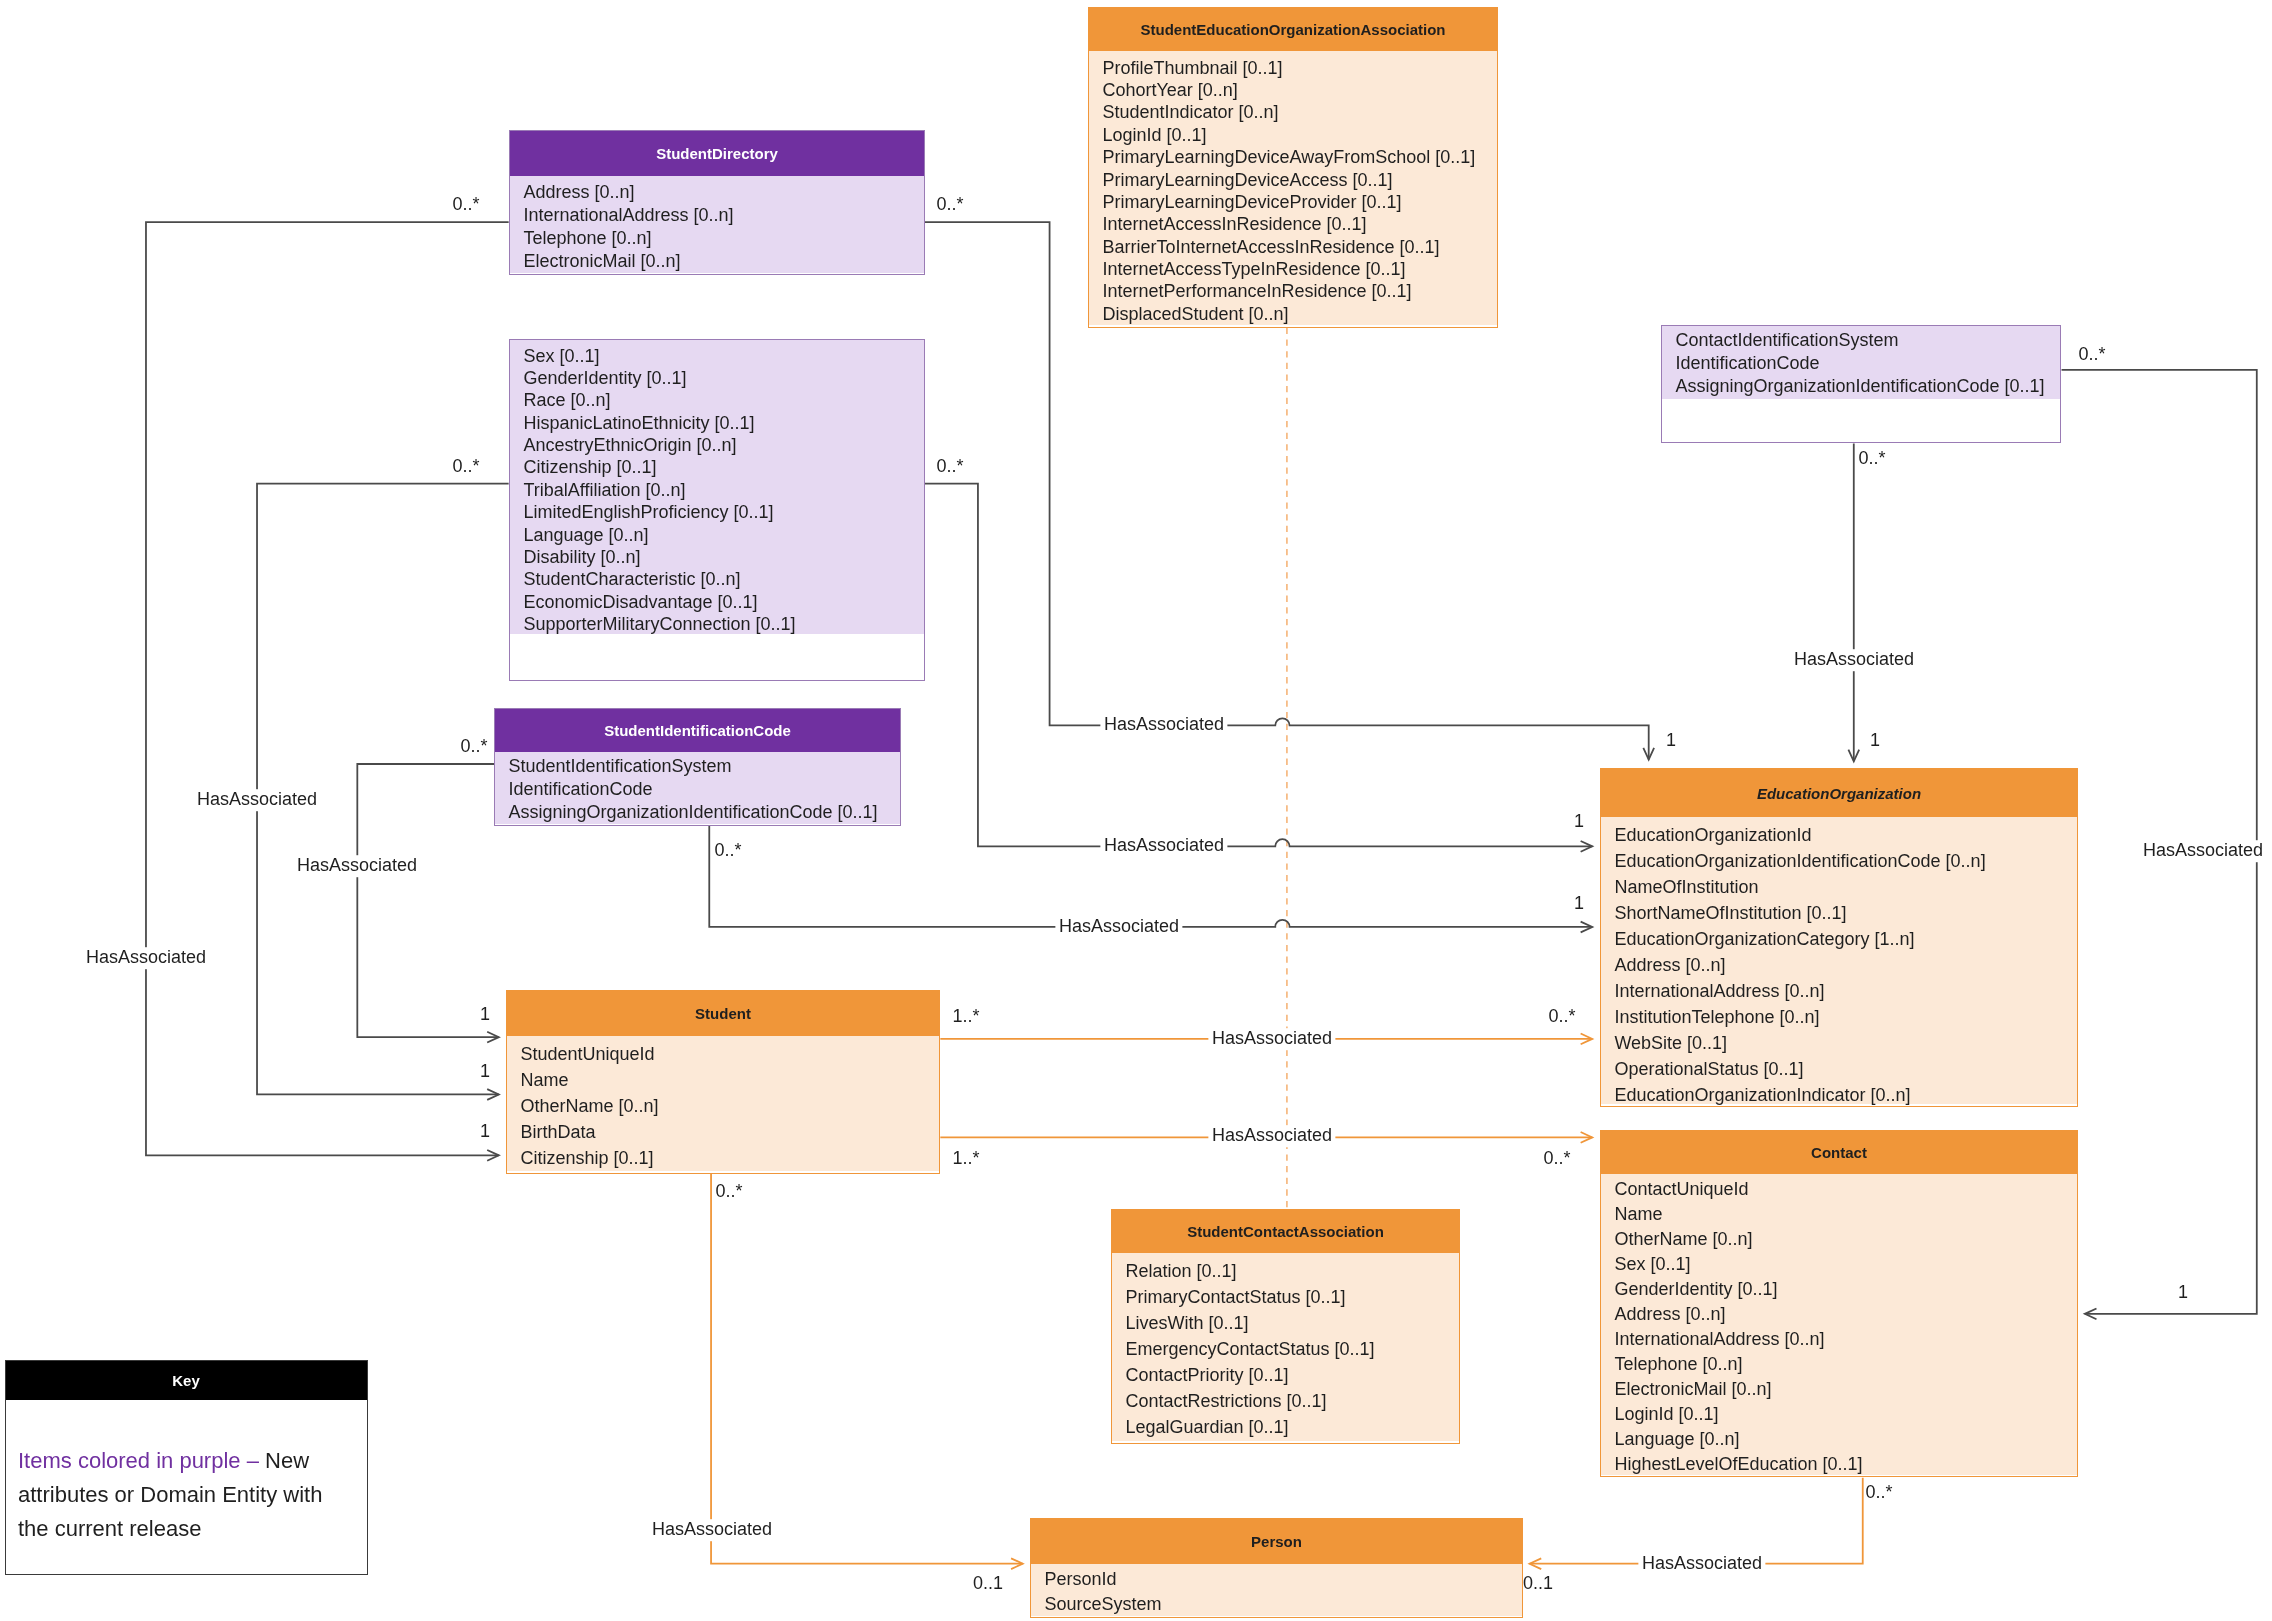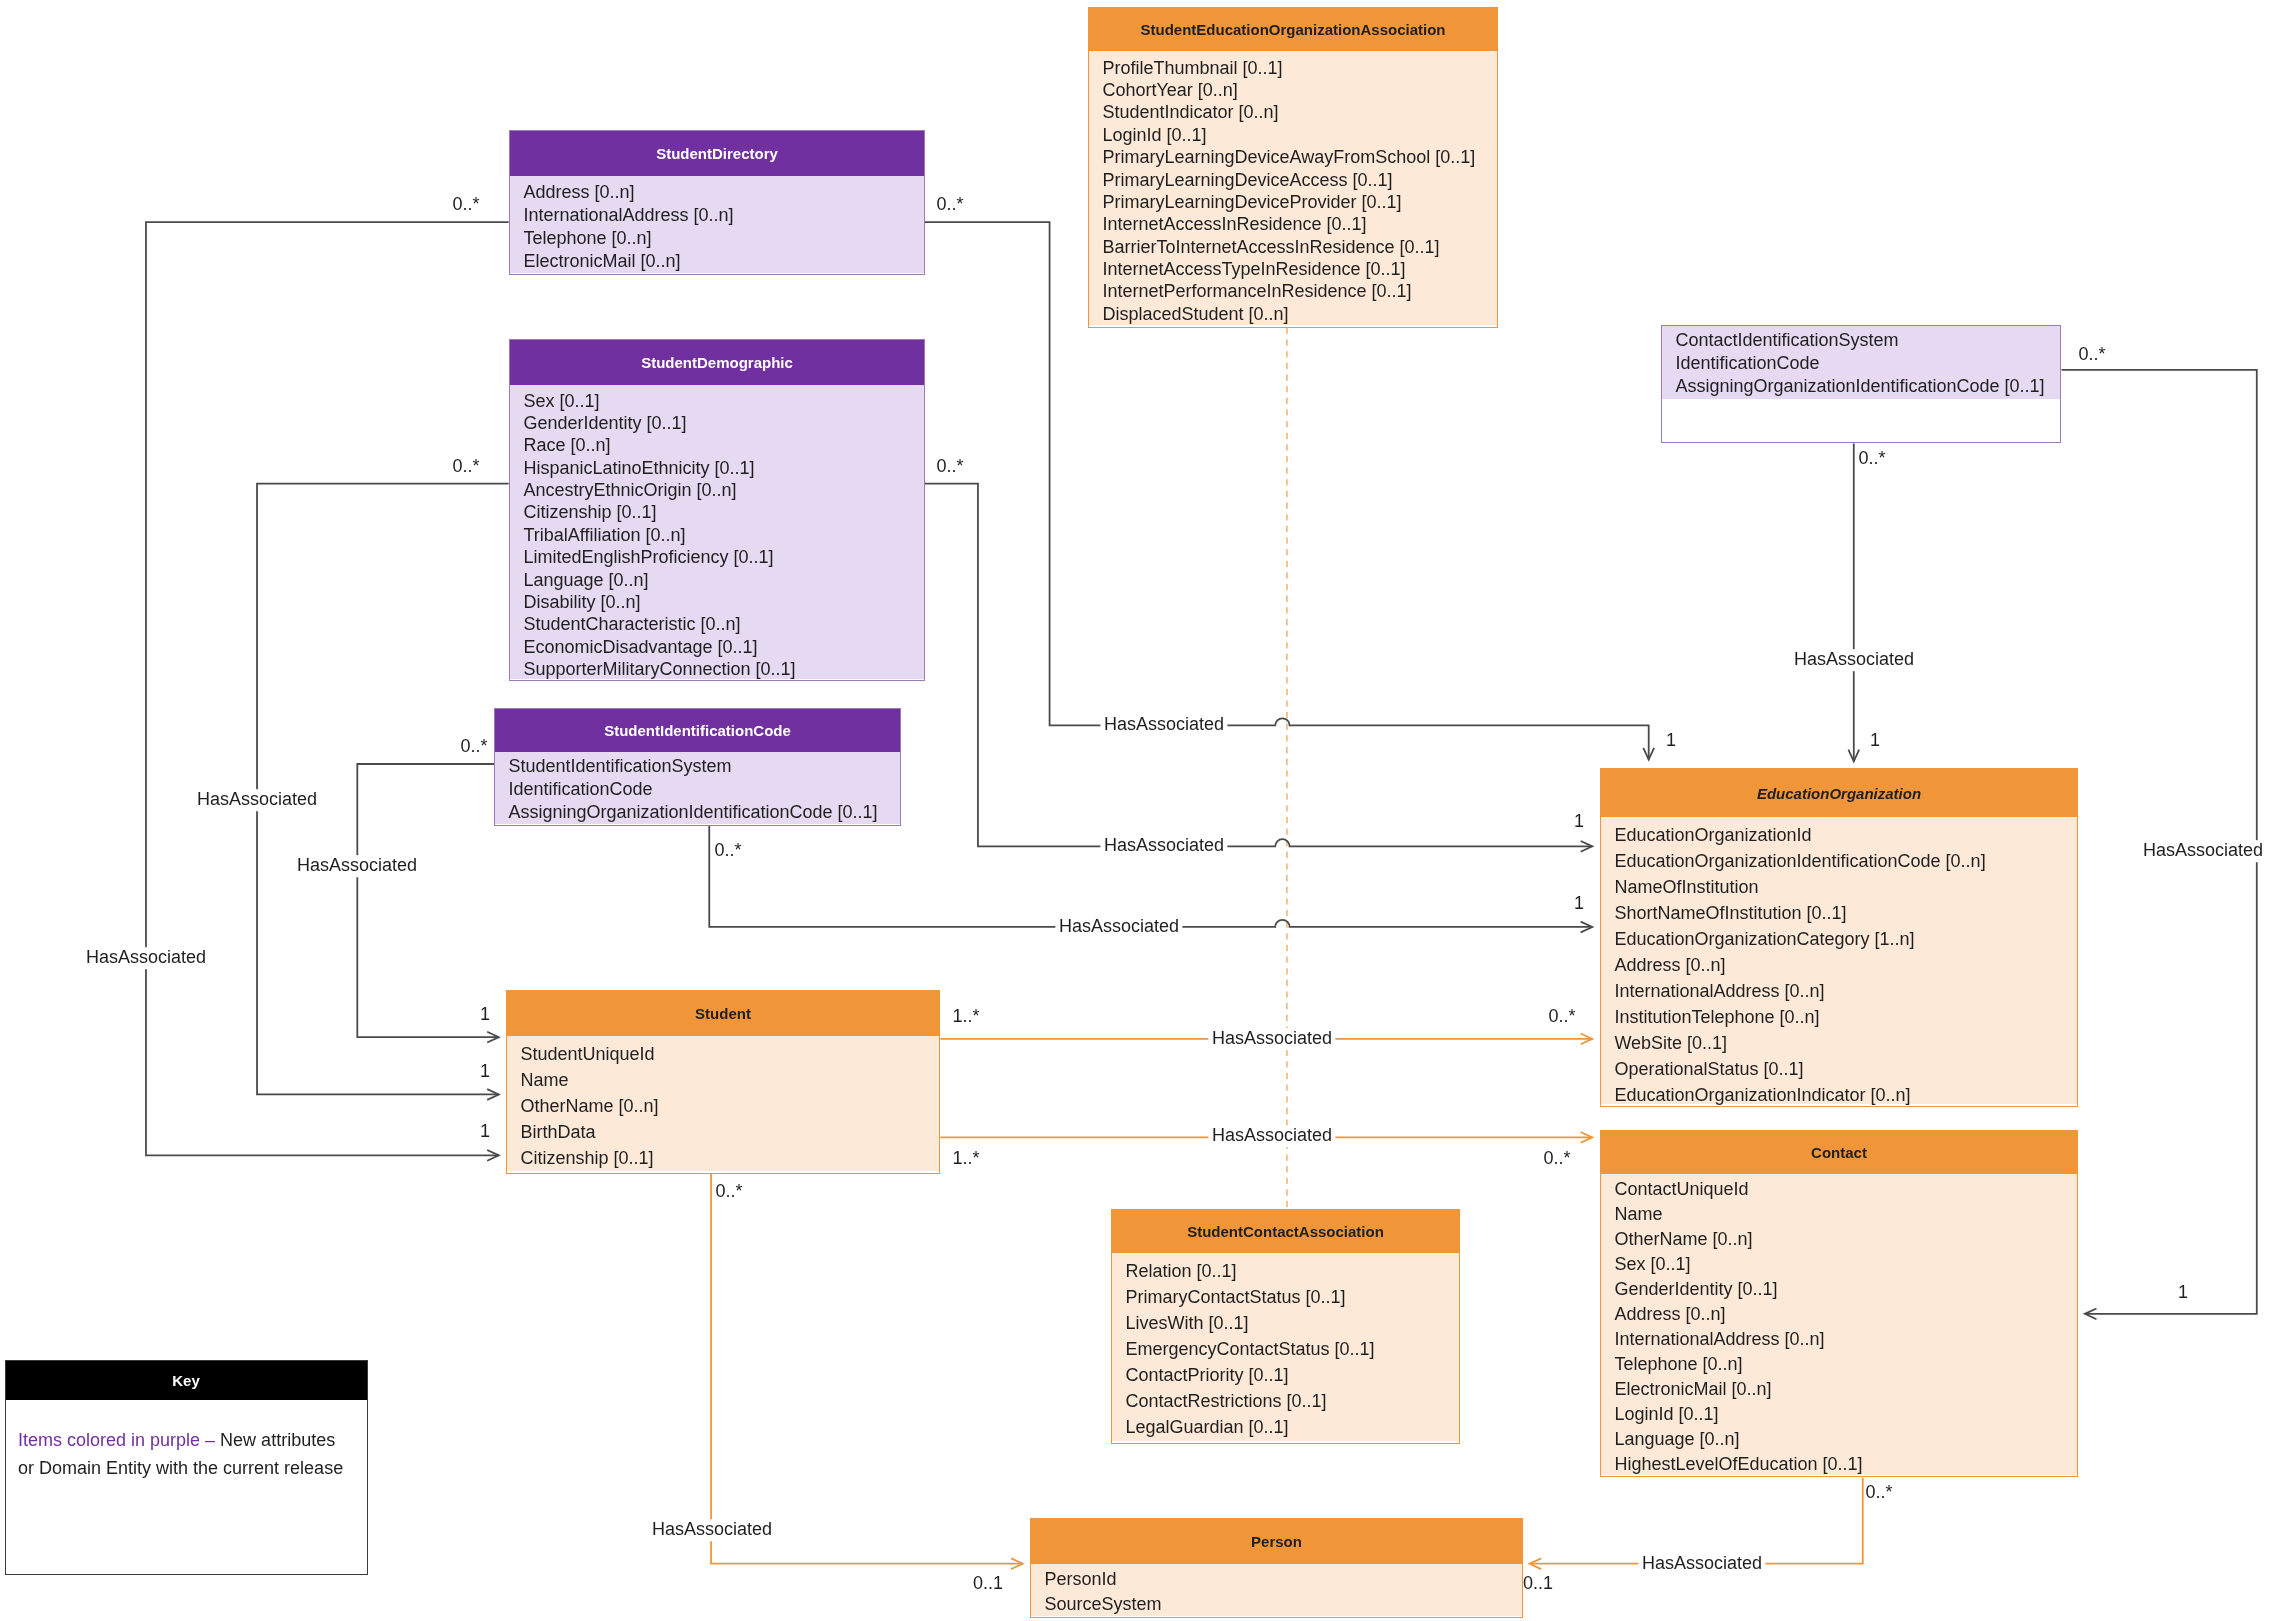--- a/index.html
+++ b/index.html
@@ -16,21 +16,21 @@
   .entity.orange .entity-header{background:#f09639;color:#1f1f1f;}
   .entity.key .entity-header{background:#000000;color:#ffffff;}
   .entity-header.italic{font-style:italic;}
   .entity-body{box-sizing:border-box;}
   .entity.purple .entity-body{background:#e6d9f2;}
   .entity.orange .entity-body{background:#fce9d7;}
   .attr-row{padding-left:13.4px;font-size:18px;color:#1f1f1f;white-space:nowrap;overflow:hidden;}
   .lbl{position:absolute;z-index:3;transform:translate(-50%,-50%);font-size:18px;color:#1f1f1f;
        white-space:nowrap;line-height:1.1;}
   .lbl.bg{background:#ffffff;padding:0.9px 3.6px;}
-  .key-text{font-size:18px;color:#1f1f1f;padding:27px 12.5px 0 12.5px;line-height:1.55;}
+  .key-text{font-size:22px;color:#1f1f1f;padding:27px 12.5px 0 12.5px;line-height:1.55;margin-top:17px;}
   .key-purple{color:#7030a0;}
 </style>
 </head>
 <body>
 
 <div id="canvas" style="width: 2272px; height: 1622px;">
     <svg id="wires" width="2272" height="1622" viewBox="0 0 2537 1811">
       <defs>
         <marker id="arrow-black" markerUnits="userSpaceOnUse" markerWidth="20" markerHeight="20" refX="16" refY="9" orient="auto">
           <path d="M3,3 L16,9 L3,15" fill="none" stroke="#4a4a4a" stroke-width="2"></path>
@@ -116,21 +116,20 @@
       </div>
     </div>
     <div class="entity purple" style="left: 1661px; top: 325px; width: 400px; height: 118px;">
       <div class="entity-body" style="height: 73px; padding-top: 2.7px;">
         <div class="attr-row" style="height: 23px; line-height: 23px;">ContactIdentificationSystem</div>
         <div class="attr-row" style="height: 23px; line-height: 23px;">IdentificationCode</div>
         <div class="attr-row" style="height: 23px; line-height: 23px;">AssigningOrganizationIdentificationCode [0..1]</div>
       </div>
     </div>
     <div class="entity purple" style="left: 509px; top: 339px; width: 416px; height: 342px;">
-      <div class="entity-header" style="height: 45px;">StudentDemographic</div>
       <div class="entity-body" style="height: 294px; padding-top: 4.5px;">
         <div class="attr-row" style="height: 22.4px; line-height: 22.4px;">Sex [0..1]</div>
         <div class="attr-row" style="height: 22.4px; line-height: 22.4px;">GenderIdentity [0..1]</div>
         <div class="attr-row" style="height: 22.4px; line-height: 22.4px;">Race [0..n]</div>
         <div class="attr-row" style="height: 22.4px; line-height: 22.4px;">HispanicLatinoEthnicity [0..1]</div>
         <div class="attr-row" style="height: 22.4px; line-height: 22.4px;">AncestryEthnicOrigin [0..n]</div>
         <div class="attr-row" style="height: 22.4px; line-height: 22.4px;">Citizenship [0..1]</div>
         <div class="attr-row" style="height: 22.4px; line-height: 22.4px;">TribalAffiliation [0..n]</div>
         <div class="attr-row" style="height: 22.4px; line-height: 22.4px;">LimitedEnglishProficiency [0..1]</div>
         <div class="attr-row" style="height: 22.4px; line-height: 22.4px;">Language [0..n]</div>

